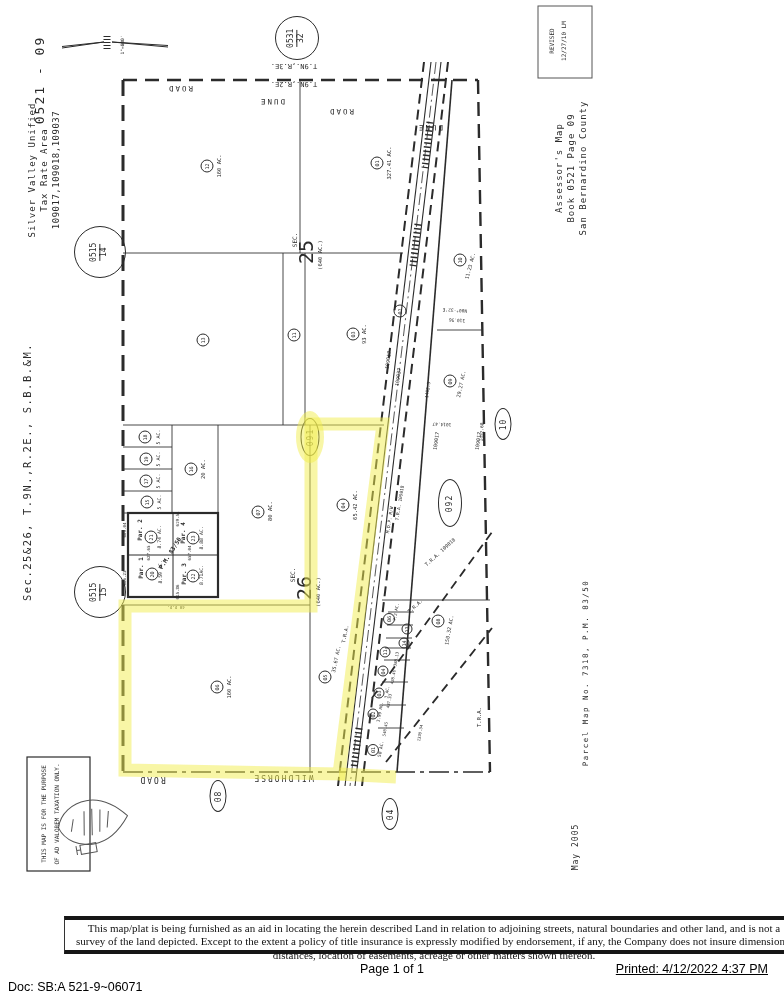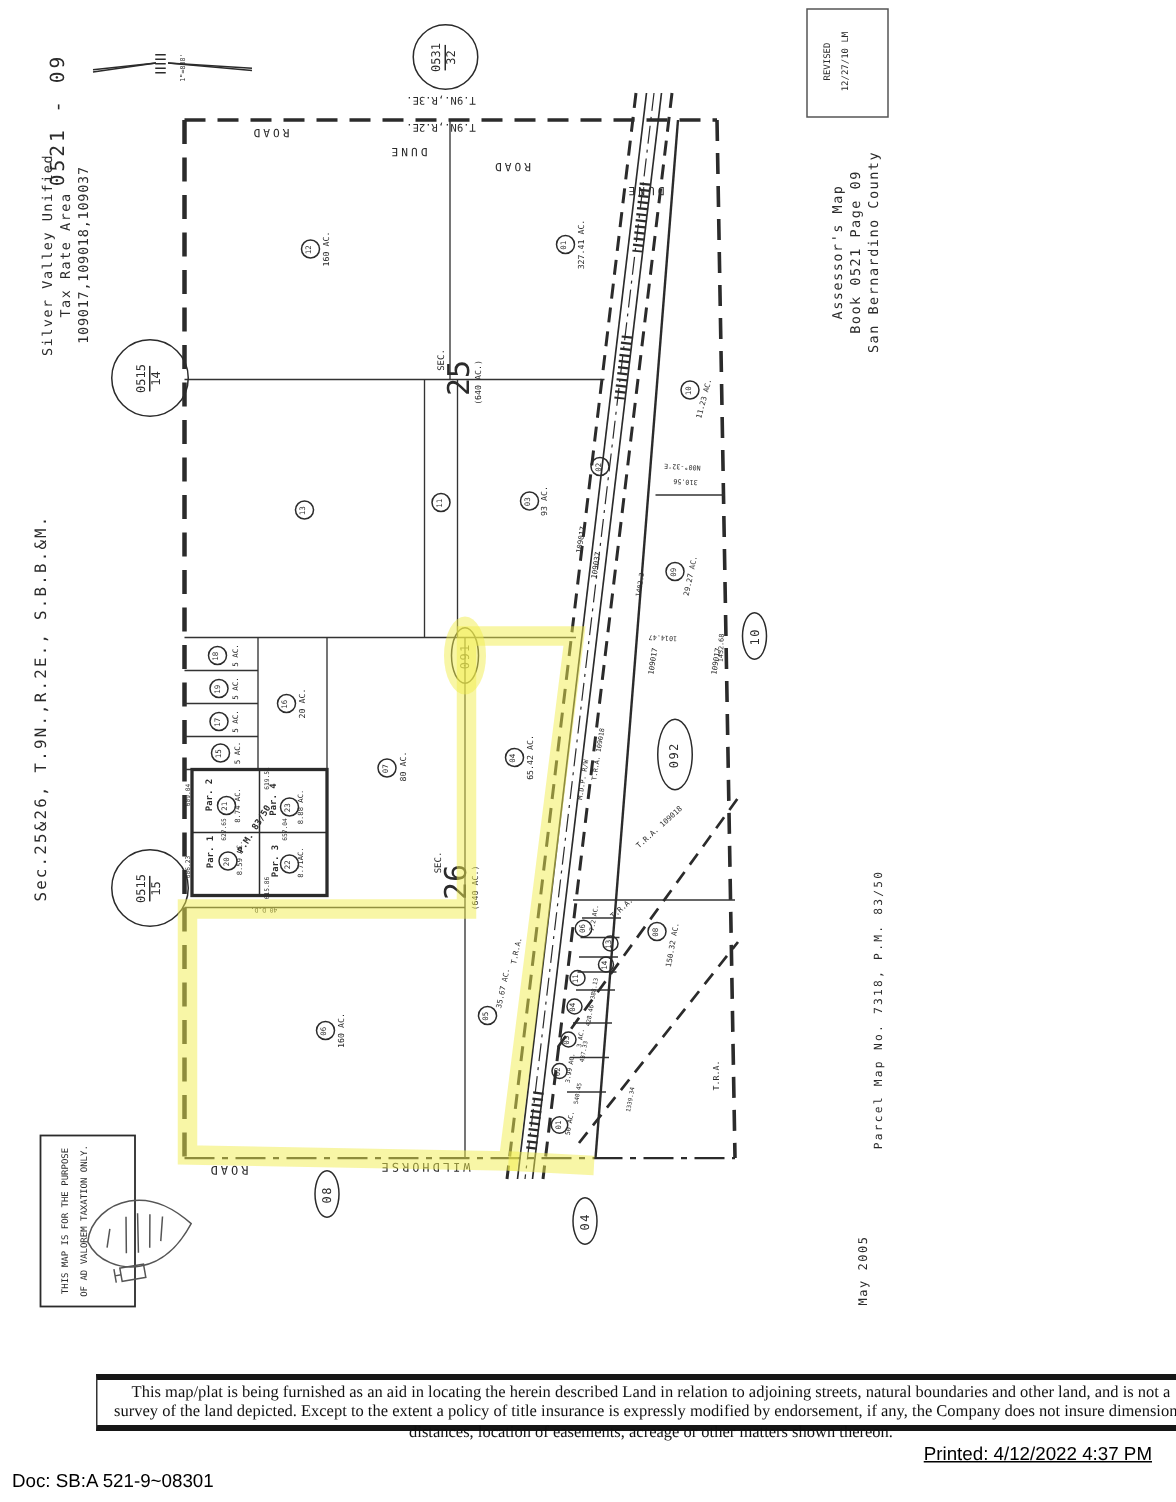--- a/index.html
+++ b/index.html
@@ -325,15 +325,16 @@
 
   <svg id="highlight" width="784" height="1001" viewBox="0 0 784 1001">
     <g stroke="#f2ee4e" fill="none" stroke-opacity="0.5">
       <path d="M311,424 L383,424 L339,774 L125,770 L125,606 L311,606 Z" stroke-width="13"></path>
       <path d="M339,774 L396,777" stroke-width="13"></path>
     </g>
     <ellipse cx="310" cy="437" rx="14" ry="26" fill="#f2ee4e" fill-opacity="0.5"></ellipse>
   </svg>
 
   <div id="disclaimer">This map/plat is being furnished as an aid in locating the herein described Land in relation to adjoining streets, natural boundaries and other land, and is not a survey of the land depicted. Except to the extent a policy of title insurance is expressly modified by endorsement, if any, the Company does not insure dimensions, distances, location of easements, acreage or other matters shown thereon.</div>
+  <div id="pageind" class="footer">Page 1 of 1</div>
   <div id="printed" class="footer">Printed:  4/12/2022 4:37 PM</div>
-  <div id="docref" class="footer">Doc: SB:A 521-9~08301</div>
+  <div id="docref" class="footer">Doc: SB:A 521-9~06071</div>
 </div>
 
 </body></html>

